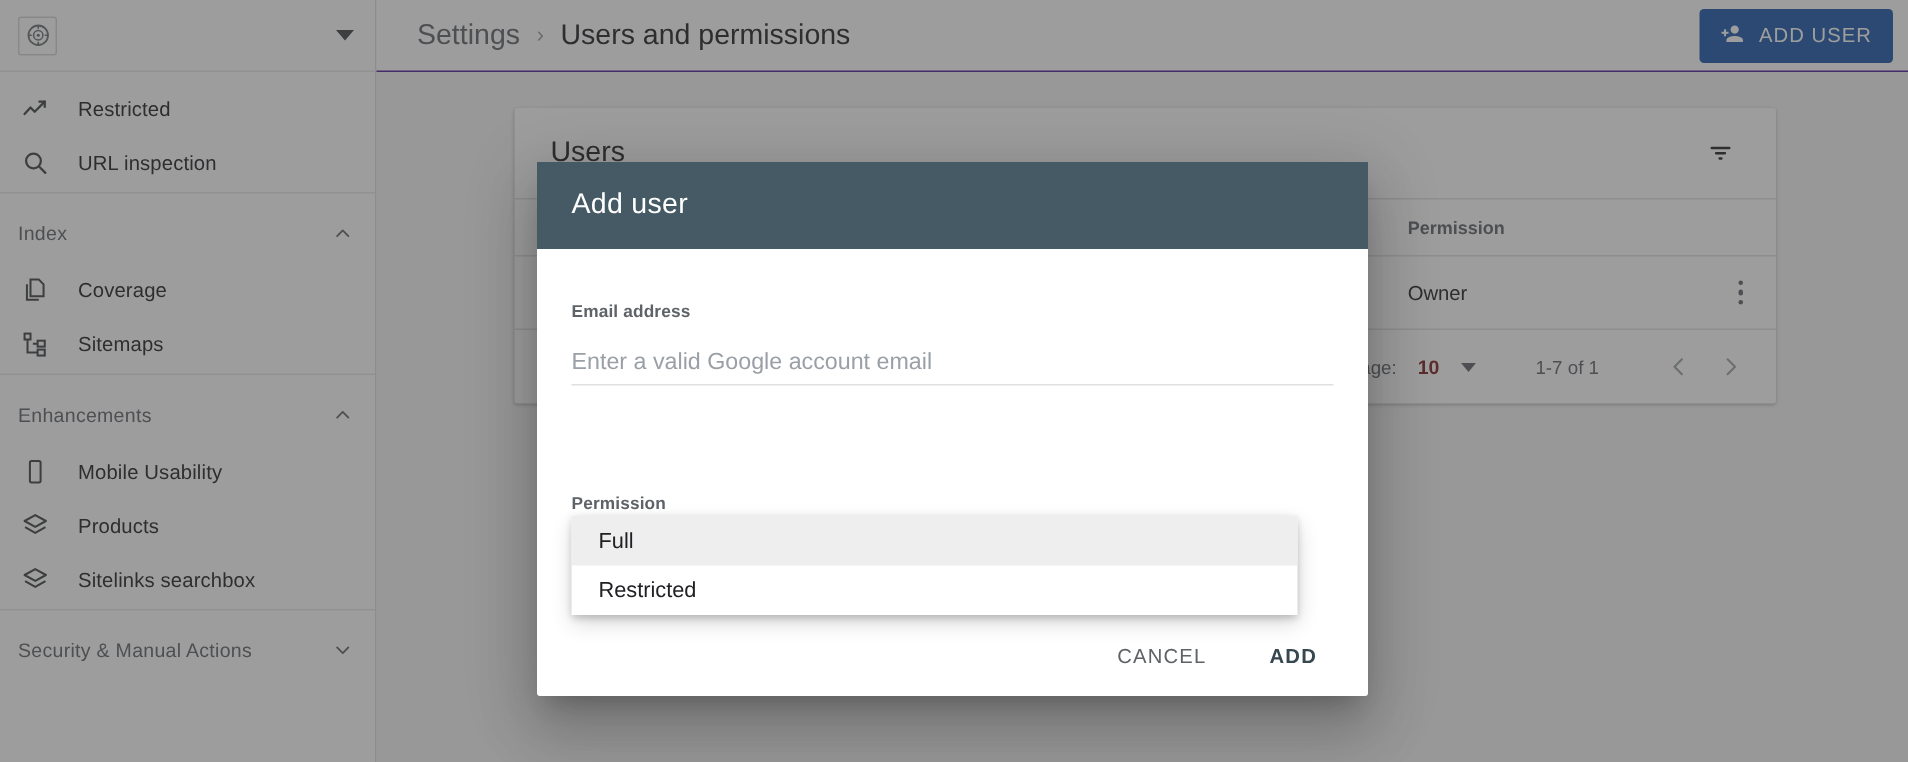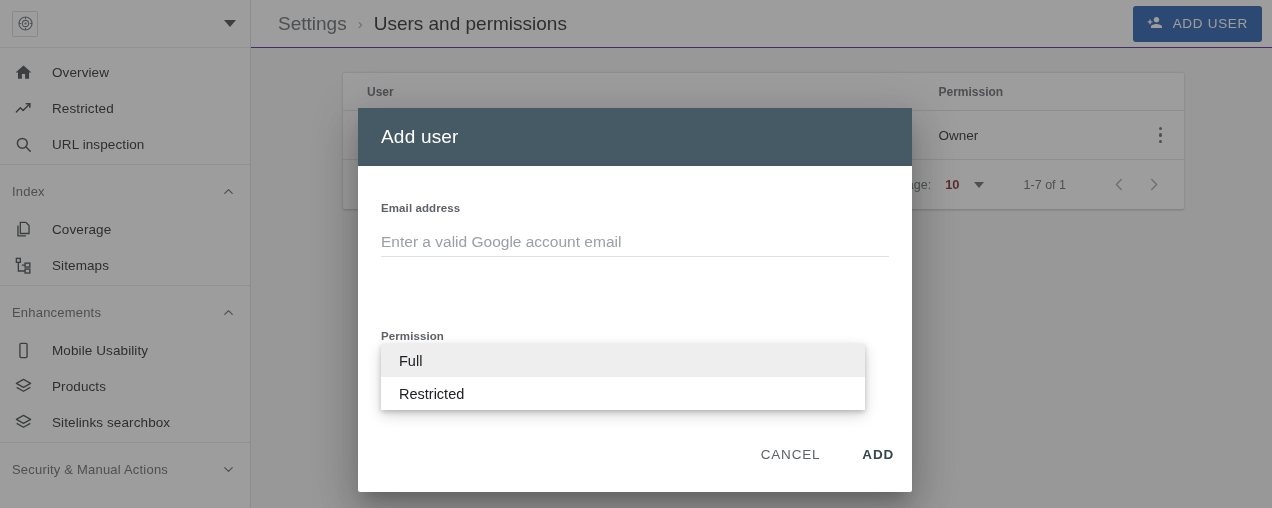--- a/index.html
+++ b/index.html
@@ -300,25 +300,24 @@
     padding-left: 18px;
     font-size: 14.5px;
     color: #202124;
     cursor: pointer;
   }
   .menu-option.selected { background: #eeeeee; }
 
   #dialog-actions {
     height: 54px;
     display: flex;
-    align-items: flex-start;
+    align-items: center;
     justify-content: flex-end;
-    padding-right: 6px;
+    padding-right: 22px;
     gap: 0;
-    margin-top: 28px;
   }
   .dlg-btn {
     border: none;
     background: transparent;
     font-family: inherit;
     font-size: 13.5px;
     letter-spacing: .8px;
     cursor: pointer;
     padding: 9px 12px;
   }
@@ -340,28 +339,20 @@
           <circle cx="12" cy="12" r="1.5" fill="#6b6f73"></circle>
           <path d="M12 2.8v3.1M12 18.1v3.1M2.8 12h3.1M18.1 12h3.1" stroke="#6b6f73" stroke-width="1.5"></path>
         </svg>
       </span>
       <span class="prop-caret"></span>
     </div>
 
     <div class="nav-group bordered">
       <div class="nav-item">
         <span class="ic">
-          <svg width="19" height="19" viewBox="0 0 24 24" fill="currentColor">
-              <path d="M10 20v-6h4v6h5v-8h3L12 3 2 12h3v8z"></path>
-            </svg>
-        </span>
-        <span class="lbl">Overview</span>
-      </div>
-      <div class="nav-item">
-        <span class="ic">
           <svg width="19" height="19" viewBox="0 0 24 24" fill="none" stroke="currentColor" stroke-width="1.9" stroke-linecap="round" stroke-linejoin="round">
               <path d="M3 16.5l5-5.5 3.5 3.5L20 6"></path>
               <path d="M15.5 6H20v4.5"></path>
             </svg>
         </span>
         <span class="lbl">Restricted</span>
       </div>
       <div class="nav-item">
         <span class="ic">
           <svg width="19" height="19" viewBox="0 0 24 24" fill="none" stroke="currentColor" stroke-width="1.9">
@@ -466,20 +457,30 @@
           <path d="M5.5 8.2v2.1H3.4v1.7h2.1v2.1h1.7v-2.1h2.1v-1.7H7.2V8.2z"></path>
         </svg>
       </span>
       <span>ADD USER</span>
     </button>
   </header>
 
   <main id="content">
     <section id="users-card">
 
+      <div id="card-header">
+        <span id="card-title">Users</span>
+        <span id="filter-button">
+          <svg width="20" height="20" viewBox="0 0 24 24" fill="currentColor">
+            <rect x="4" y="7" width="16" height="1.9" rx=".9"></rect>
+            <rect x="7.5" y="11.2" width="9" height="1.9" rx=".9"></rect>
+            <rect x="10.3" y="15.4" width="3.4" height="1.9" rx=".9"></rect>
+          </svg>
+        </span>
+      </div>
 
       <div class="tbl-row" id="tbl-head">
         <span class="cell col-user">User</span>
         <span class="cell col-perm">Permission</span>
         <span class="cell col-menu"></span>
       </div>
 
       <div class="tbl-row" id="tbl-body-row">
         <span class="cell col-user"></span>
         <span class="cell col-perm">Owner</span>

